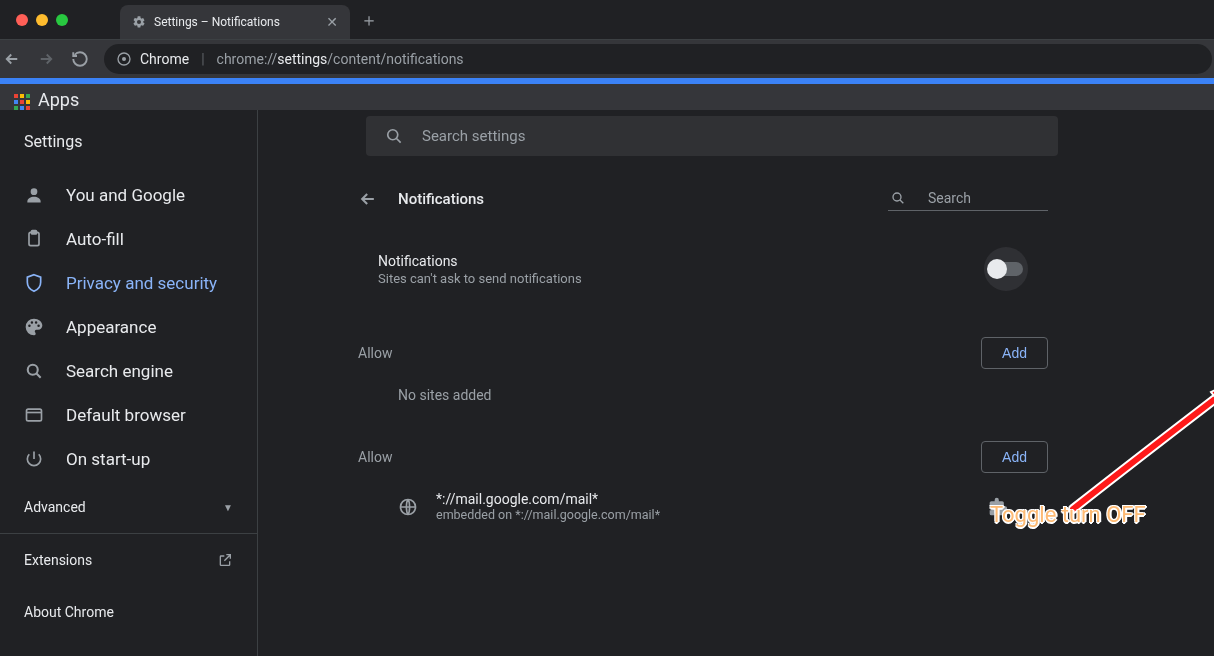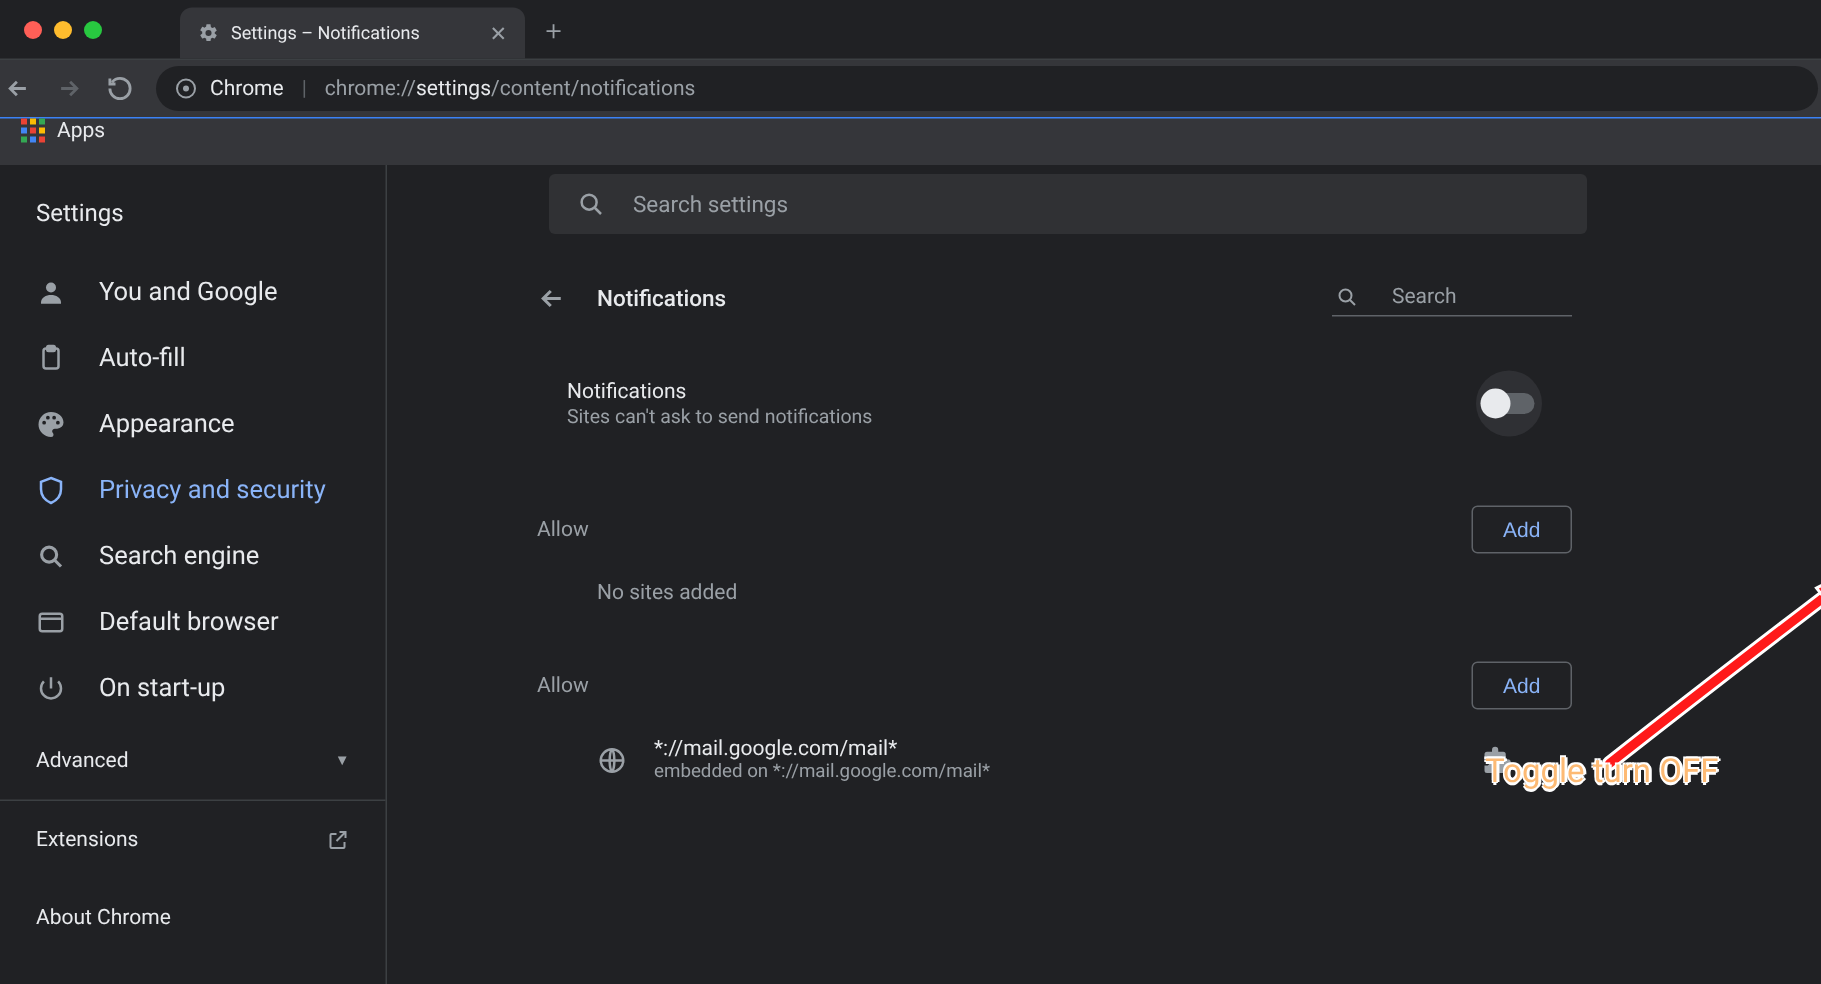--- a/index.html
+++ b/index.html
@@ -67,26 +67,26 @@
     .omni-icon { color: #9aa0a6; }
     .omni-prefix { color: #e8eaed; }
     .omni-sep { color: #5f6368; margin: 0 4px; }
     .omni-url { color: #9aa0a6; }
     .omni-url b { color: #e8eaed; font-weight: normal; }
     
     .bookmarks {
       height: 32px;
       background: #35363a;
       display: flex;
-      align-items: flex-start;
+      align-items: flex-end;
       padding: 0 14px;
       gap: 8px;
-      font-size: 14px;
+      font-size: 18px;
       color: #e8eaed;
-      border-top: 1px solid #3b82f6;
+      border-top: 6px solid #3b82f6;
     }
     .apps-icon {
       width: 16px; height: 16px;
       display: grid; grid-template-columns: repeat(3, 4px); grid-template-rows: repeat(3, 4px); gap: 2px;
     }
     .apps-icon span { width: 4px; height: 4px; }
     .apps-icon span:nth-child(1){background:#ea4335}.apps-icon span:nth-child(2){background:#fbbc04}.apps-icon span:nth-child(3){background:#34a853}
     .apps-icon span:nth-child(4){background:#4285f4}.apps-icon span:nth-child(5){background:#ea4335}.apps-icon span:nth-child(6){background:#fbbc04}
     .apps-icon span:nth-child(7){background:#34a853}.apps-icon span:nth-child(8){background:#4285f4}.apps-icon span:nth-child(9){background:#ea4335}
     
@@ -294,35 +294,35 @@
     </div>
     <div class="side-item">
       <span class="icon">
           <svg width="20" height="20" viewBox="0 0 24 24" fill="none" stroke="currentColor" stroke-width="2">
             <rect x="6" y="4" width="12" height="16" rx="2"></rect>
             <rect x="9" y="2" width="6" height="4" rx="1" fill="currentColor"></rect>
           </svg>
         </span>
       <span>Auto-fill</span>
     </div>
+    <div class="side-item active">
+      <span class="icon">
+          <svg width="20" height="20" viewBox="0 0 24 24" fill="none" stroke="currentColor" stroke-width="2">
+            <path d="M12 2l8 3v6c0 5-3.5 9-8 11-4.5-2-8-6-8-11V5l8-3z"></path>
+          </svg>
+        </span>
+      <span>Privacy and security</span>
+    </div>
     <div class="side-item">
       <span class="icon">
           <svg width="20" height="20" viewBox="0 0 24 24" fill="currentColor">
             <path d="M12 2a10 10 0 000 20 2 2 0 002-2c0-.5-.2-1-.5-1.3a2 2 0 011.4-3.4H17a5 5 0 005-5c0-4.6-4.5-8.3-10-8.3zM6.5 12a1.5 1.5 0 110-3 1.5 1.5 0 010 3zm3-4a1.5 1.5 0 110-3 1.5 1.5 0 010 3zm5 0a1.5 1.5 0 110-3 1.5 1.5 0 010 3zm3 4a1.5 1.5 0 110-3 1.5 1.5 0 010 3z"></path>
           </svg>
         </span>
       <span>Appearance</span>
-    </div>
-    <div class="side-item active">
-      <span class="icon">
-          <svg width="20" height="20" viewBox="0 0 24 24" fill="none" stroke="currentColor" stroke-width="2">
-            <path d="M12 2l8 3v6c0 5-3.5 9-8 11-4.5-2-8-6-8-11V5l8-3z"></path>
-          </svg>
-        </span>
-      <span>Privacy and security</span>
     </div>
     <div class="side-item">
       <span class="icon">
           <svg width="20" height="20" viewBox="0 0 24 24" fill="none" stroke="currentColor" stroke-width="2.5">
             <circle cx="10.5" cy="10.5" r="6"></circle>
             <path d="M20 20l-5-5"></path>
           </svg>
         </span>
       <span>Search engine</span>
     </div>

